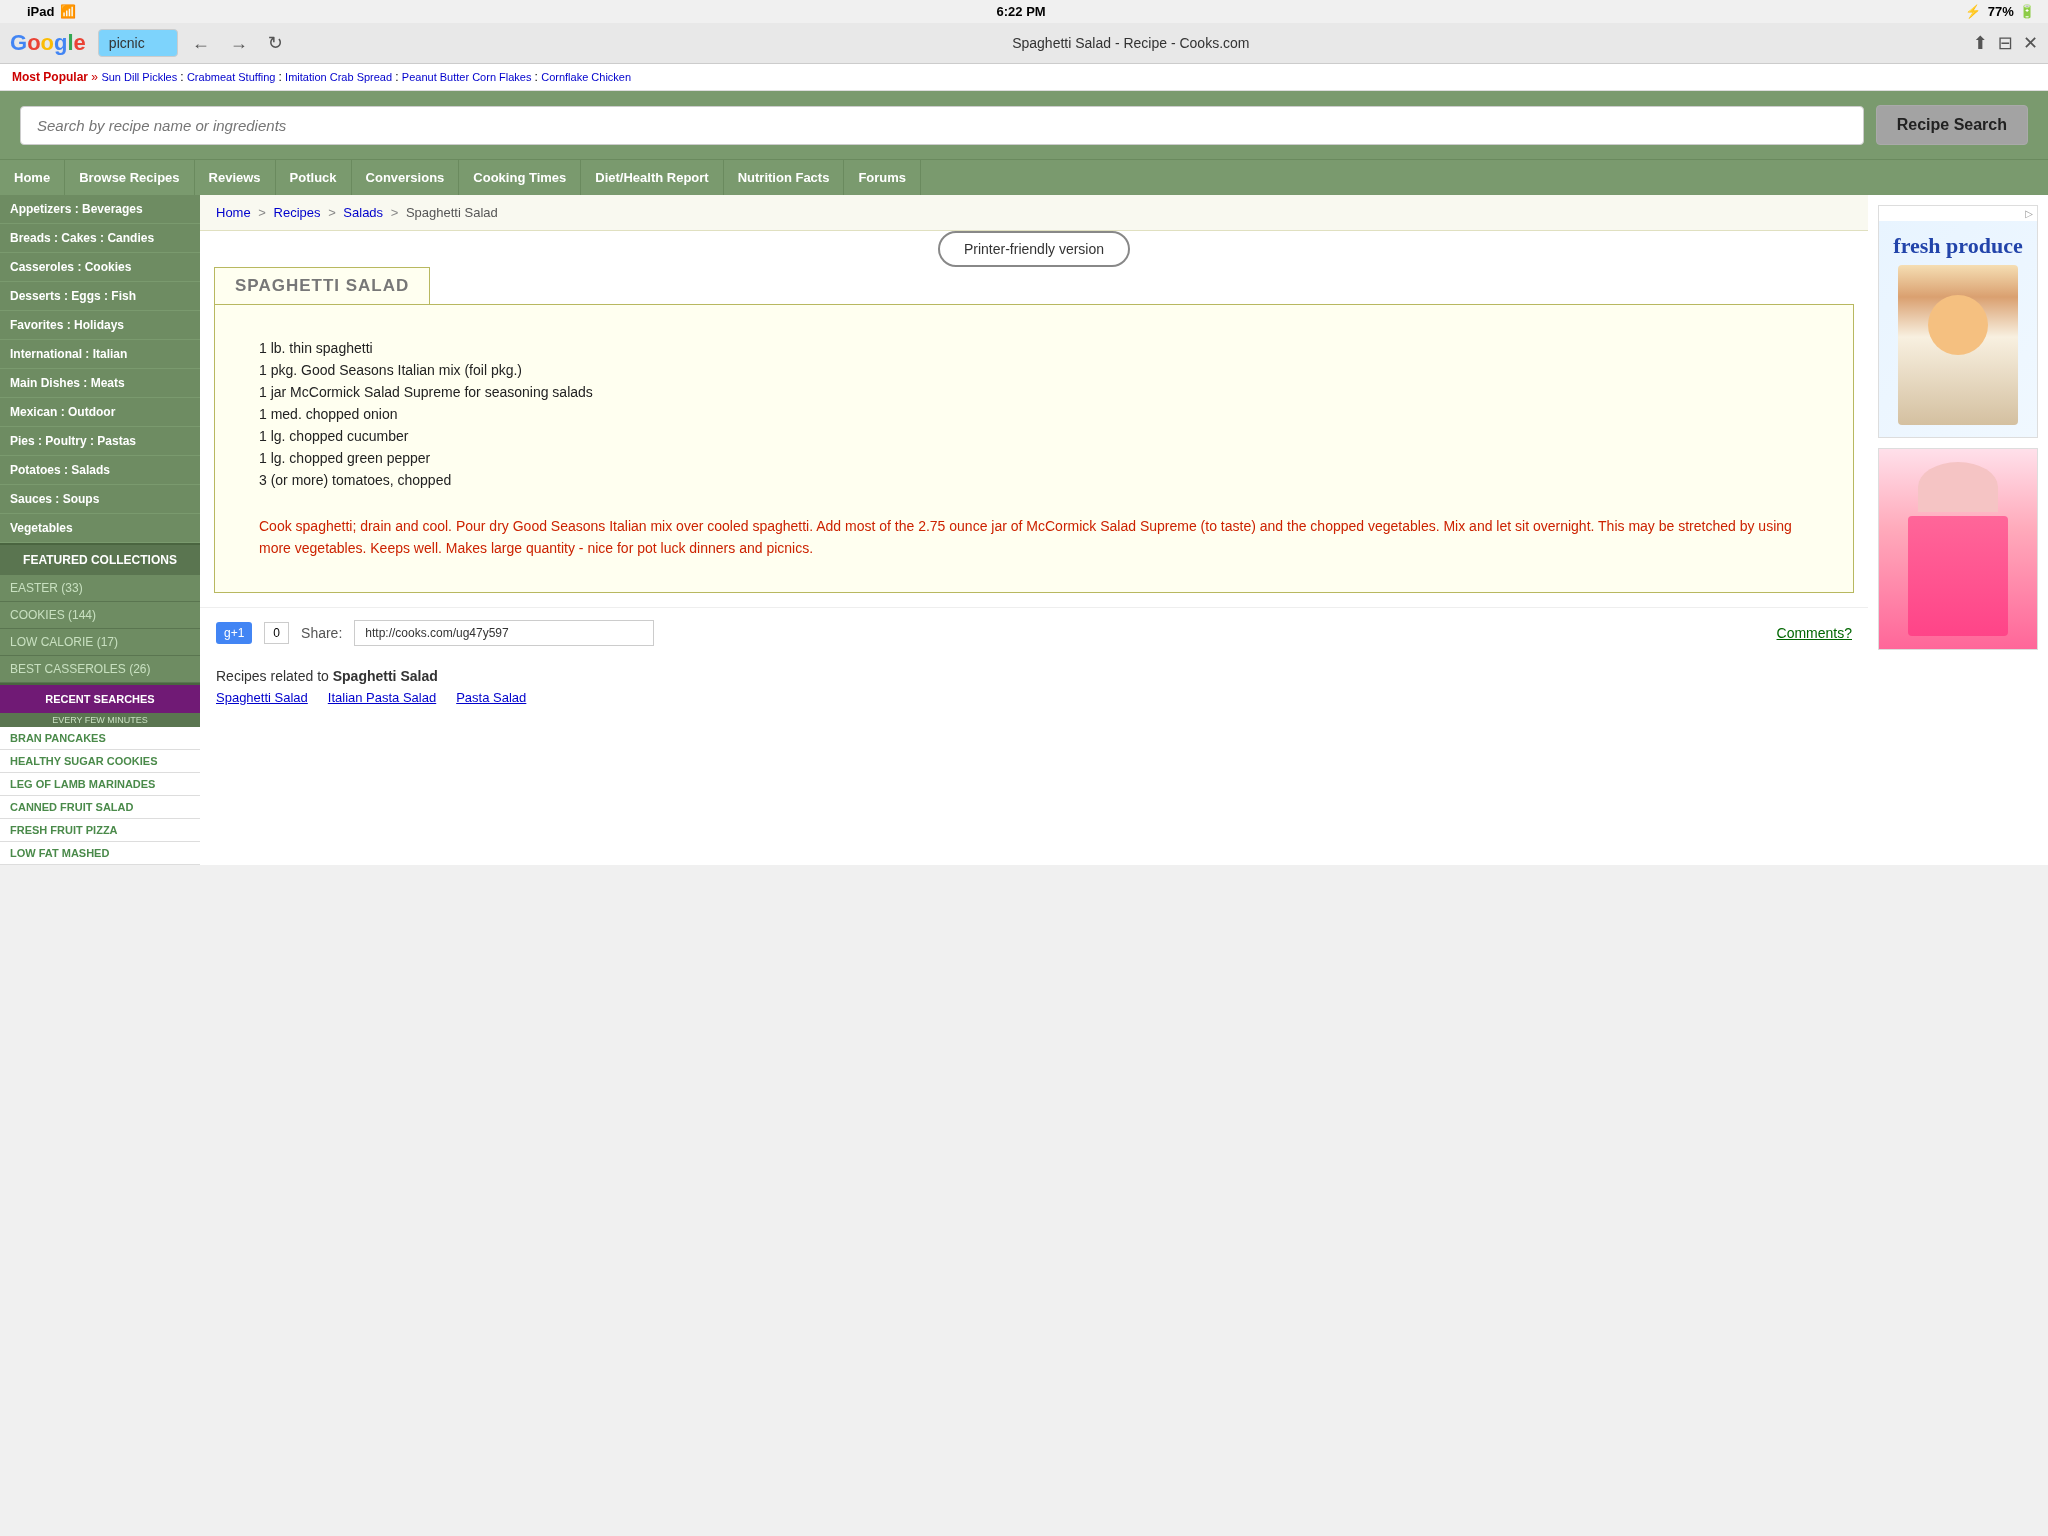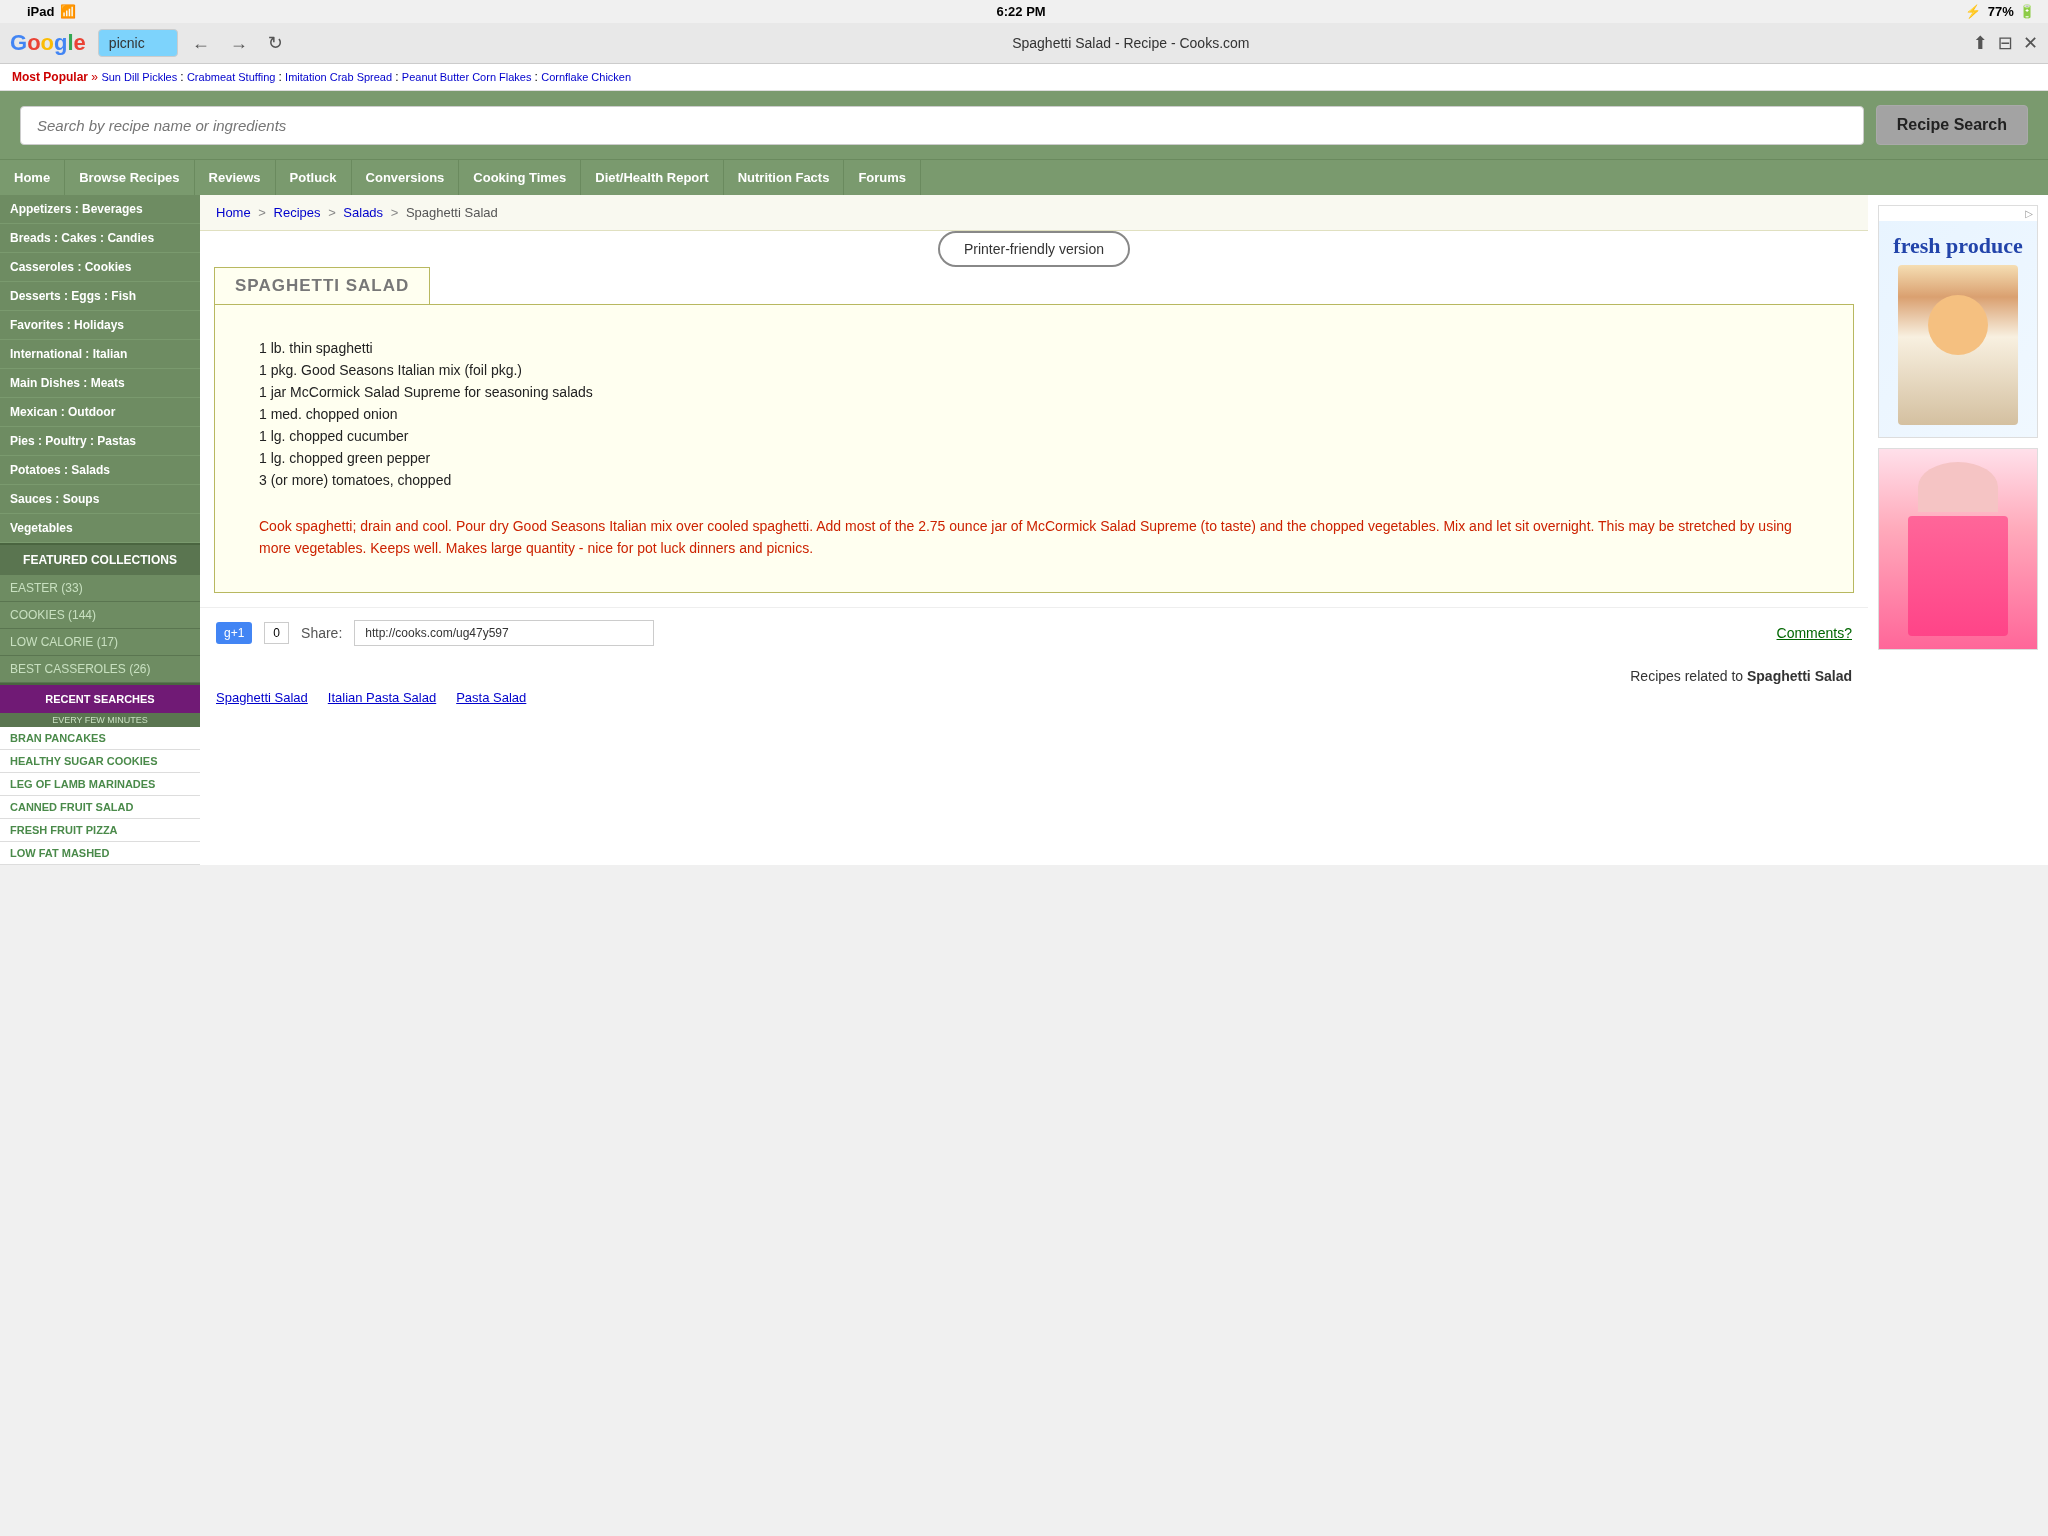--- a/index.html
+++ b/index.html
@@ -279,21 +279,20 @@
       margin-left: auto;
     }
 
     
     .related-section {
       padding: 10px 16px;
     }
     .related-title {
       font-size: 14px;
       color: #333;
-      text-align: right;
     }
     .related-title strong { font-weight: bold; }
     .related-links {
       padding: 6px 0;
       display: flex;
       gap: 20px;
       flex-wrap: wrap;
     }
     .related-link {
       color: #00c;

